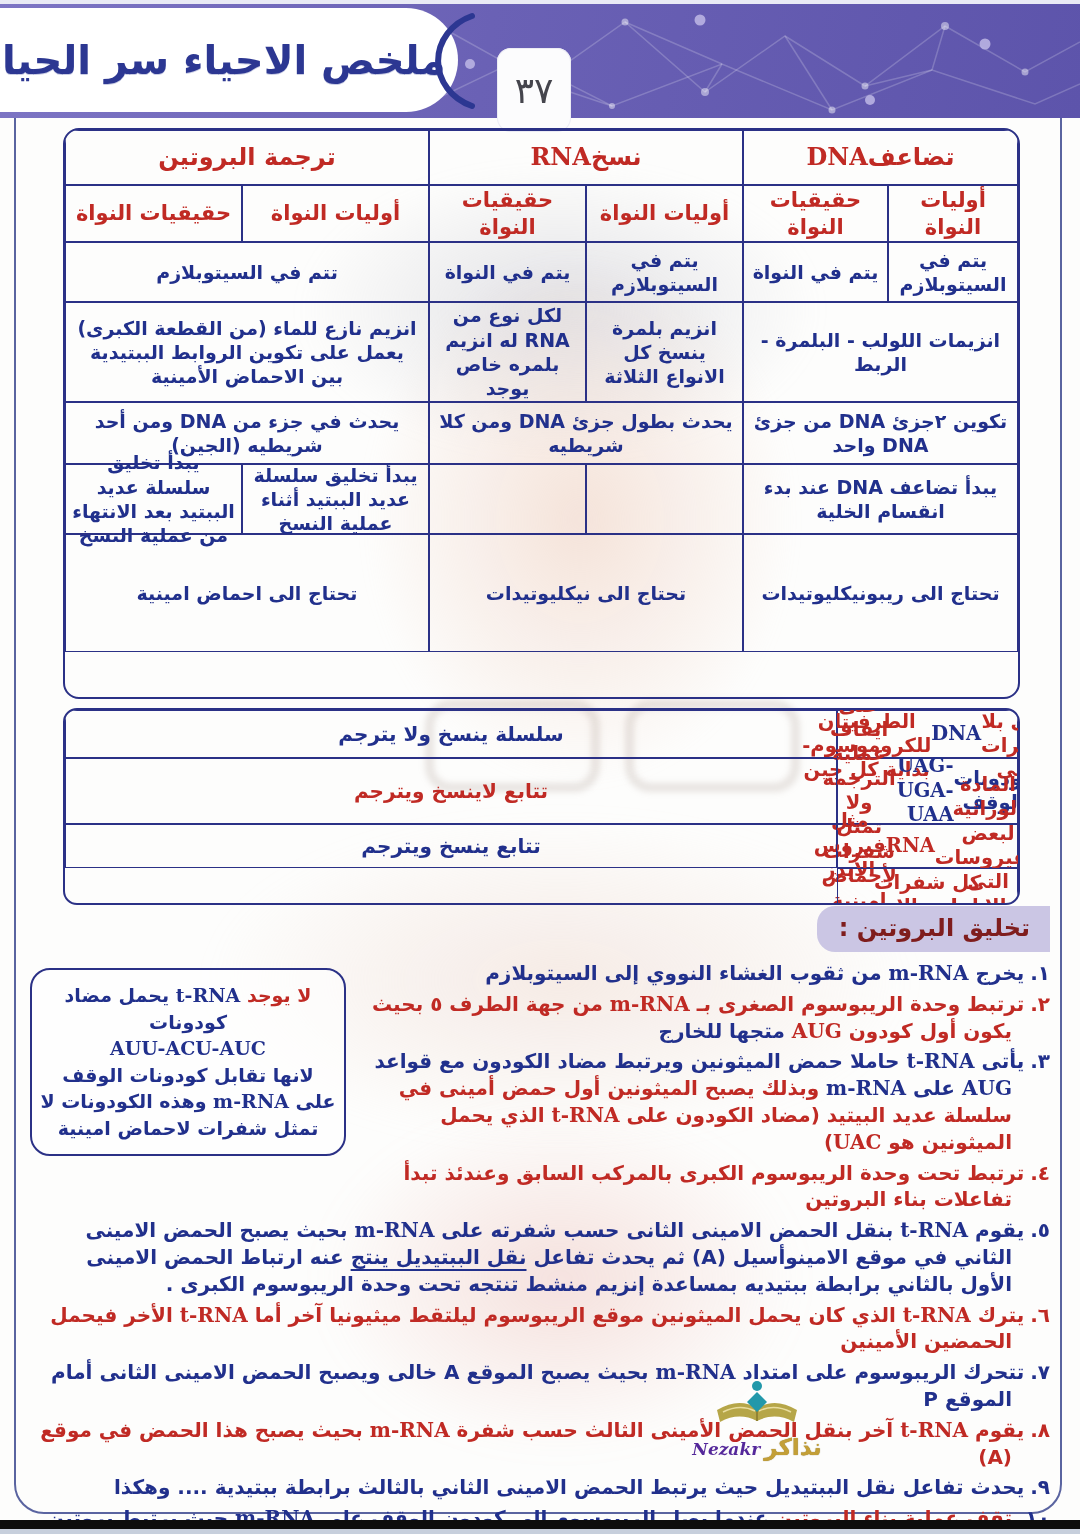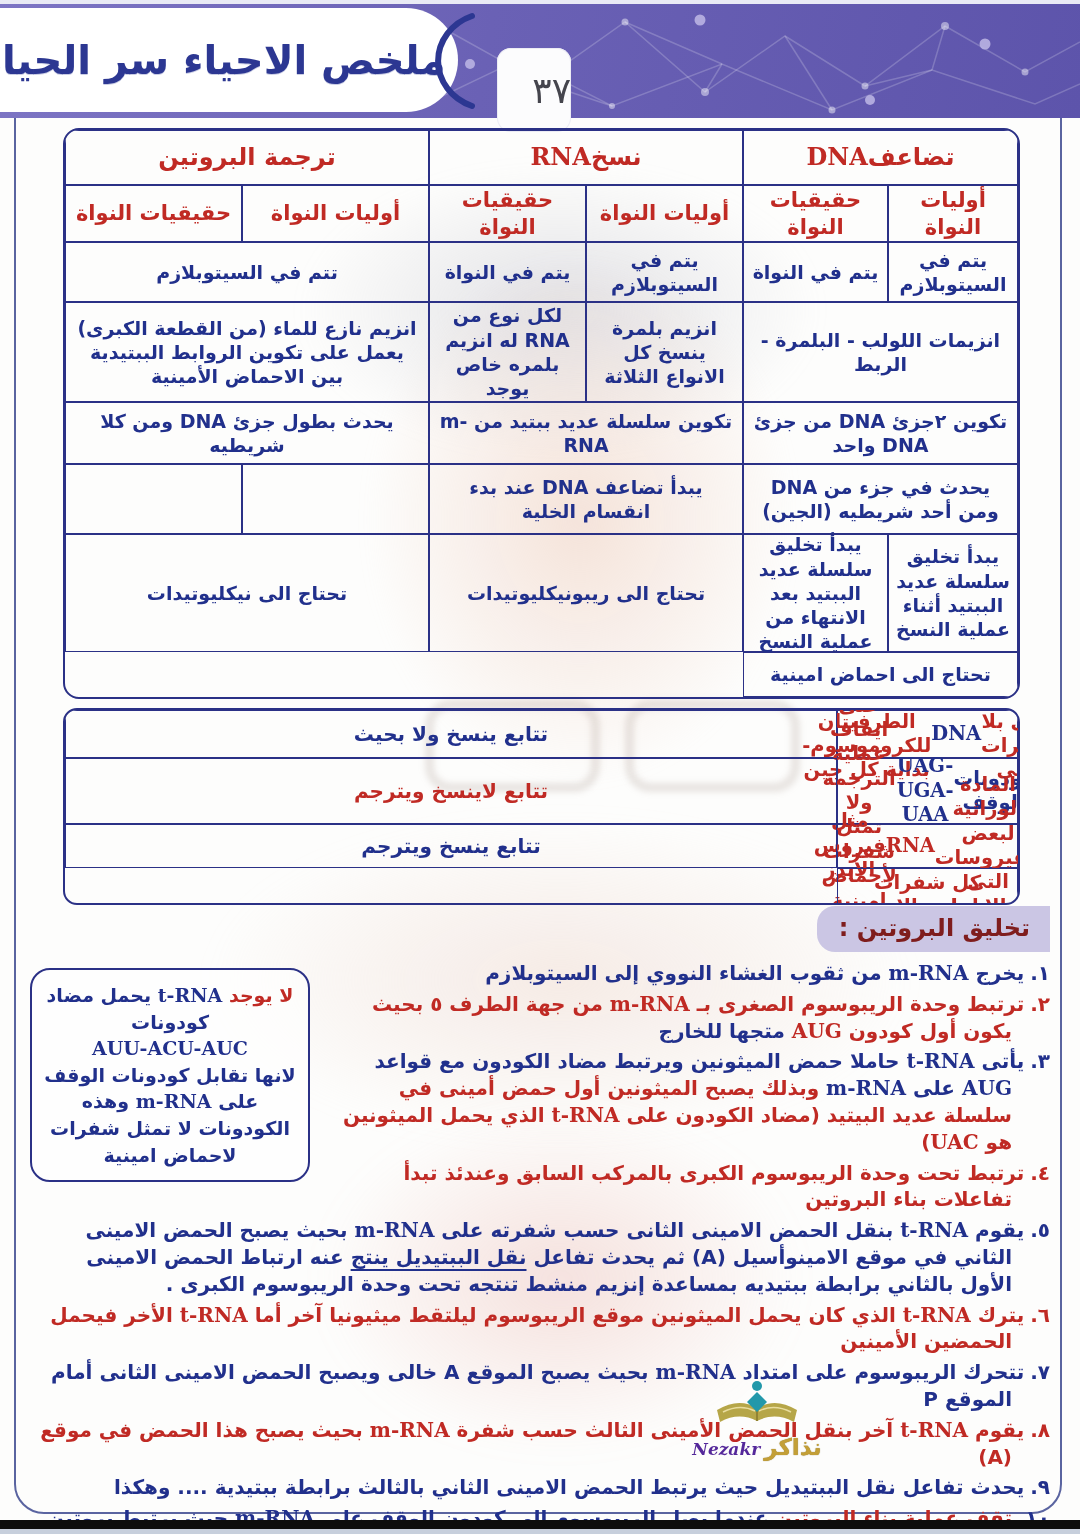--- a/index.html
+++ b/index.html
@@ -9,21 +9,21 @@
     --banner1:#7d75c4;
     --banner2:#5d54ab;
   }
   *{box-sizing:border-box;margin:0;padding:0;}
   html,body{background:#ffffff;}
   .page{
     position:relative;width:1080px;height:1534px;margin:0 auto;
     background:#fdfdfc;overflow:hidden;direction:rtl;
     font-family:"DejaVu Sans",sans-serif;font-weight:700;
   }
-  .lat{font-family:"DejaVu Serif","Liberation Serif",serif;font-weight:700;}
+  .lat{font-family:"DejaVu Serif","Liberation Serif",serif;font-weight:700;text-align:right;}
   .red{color:var(--red);}
   .blue{color:var(--blue);}
   .und{text-decoration:underline;text-decoration-thickness:2px;text-underline-offset:5px;}
 
   
   .topstrip{position:absolute;left:0;top:0;width:100%;height:4px;background:#e9eaf5;z-index:2;}
   .banner{
     position:absolute;left:0;top:4px;width:100%;height:114px;z-index:2;
     background:linear-gradient(100deg,var(--banner1) 0%,#6a61b5 45%,var(--banner2) 100%);
   }
@@ -34,21 +34,21 @@
     display:flex;align-items:center;justify-content:center;direction:rtl;
   }
   .title-pill .ttl{
     font-size:40px;color:#2c3792;white-space:nowrap;
     text-shadow:0 1px 0 rgba(44,55,146,.25);
   }
   .paren{position:absolute;left:432px;top:12px;z-index:5;}
   .page-tab{
     position:absolute;left:497px;top:44px;width:74px;height:84px;z-index:5;
     background:#fcfcfd;border-radius:14px;box-shadow:inset 0 0 0 1px #ececf4;
-    display:flex;align-items:center;
+    display:flex;align-items:center;justify-content:center;
     font-size:36px;color:#45454d;font-weight:400;
   }
 
   
   .frame{
     position:absolute;left:14px;top:36px;width:1048px;height:1478px;z-index:1;
     border:2px solid #5a64a0;border-radius:30px;
   }
 
   
@@ -98,21 +98,21 @@
   .bottom{
     position:absolute;right:30px;left:28px;top:906px;z-index:3;direction:rtl;
     text-align:right;
   }
   .hpill{
     width:fit-content;background:#cbc6e4;color:#7f1d1d;
     font-size:24px;padding:8px 20px 10px 22px;margin:0 0 8px 0;
     border-radius:18px 0 0 18px;
   }
   .tbox{
-    float:left;width:280px;min-height:172px;
+    float:left;width:316px;min-height:172px;
     border:2.5px solid var(--nv);border-radius:20px;
     background:rgba(255,255,255,.6);
     padding:12px 8px;margin:8px 14px 10px 2px;
     text-align:center;font-size:19px;line-height:1.4;
   }
   .li{
     padding-right:38px;text-indent:-38px;
     margin:4px 0;font-size:20px;line-height:1.34;
   }
   .li .num{margin-left:6px;}
@@ -208,21 +208,20 @@
     <div class="c">يتم في السيتوبلازم</div>
     <div class="c">يتم في النواة</div>
     <div class="c sp2">تتم في السيتوبلازم</div>
 
     <div class="c sp2">انزيمات اللولب - البلمرة - الربط</div>
     <div class="c">انزيم بلمرة ينسخ كل الانواع الثلاثة</div>
     <div class="c">لكل نوع من RNA له انزيم بلمره خاص يوجد</div>
     <div class="c sp2">انزيم نازع للماء (من القطعة الكبرى) يعمل على تكوين الروابط الببتيدية بين الاحماض الأمينية</div>
 
     <div class="c sp2">تكوين ٢جزئ DNA من جزئ DNA واحد</div>
-    <div class="c sp2">تكوين سلسلة عديد ببتيد من m-RNA</div>
 
     <div class="c sp2">يحدث بطول جزئ DNA ومن كلا شريطيه</div>
     <div class="c sp2">يحدث في جزء من DNA ومن أحد شريطيه (الجين)</div>
 
     <div class="c sp2">يبدأ تضاعف DNA عند بدء انقسام الخلية</div>
     <div class="c"></div>
     <div class="c"></div>
     <div class="c">يبدأ تخليق سلسلة عديد الببتيد أثناء عملية النسخ</div>
     <div class="c">يبدأ تخليق سلسلة عديد الببتيد بعد الانتهاء من عملية النسخ</div>
 
@@ -231,21 +230,21 @@
     <div class="c sp2">تحتاج الى احماض امينية</div>
   </div>
 
   <div class="t2">
     <div class="c">
         <span class="red">الاجزاء التى بلا شفرات على </span>
         <span class="blue lat">DNA</span>
         <span class="red"> الحبيبتان الطرفيتان للكروموسوم-بداية كل جين</span>
       </div>
     <div class="c lab">
-      <span class="blue">تتابع ينسخ ولا بحيث</span>
+      <span class="blue">سلسلة ينسخ ولا يترجم</span>
     </div>
     <div class="c">
         <span class="blue">كودونات الوقف </span>
         <span class="blue lat">UAG-UGA-UAA</span>
         <span class="red"> تعمل على ايقاف عملية الترجمة ولا تمثل شفرات لأحماض امينية</span>
       </div>
     <div class="c lab">
       <span class="red">تتابع لاينسخ ويترجم</span>
     </div>
     <div class="c">

